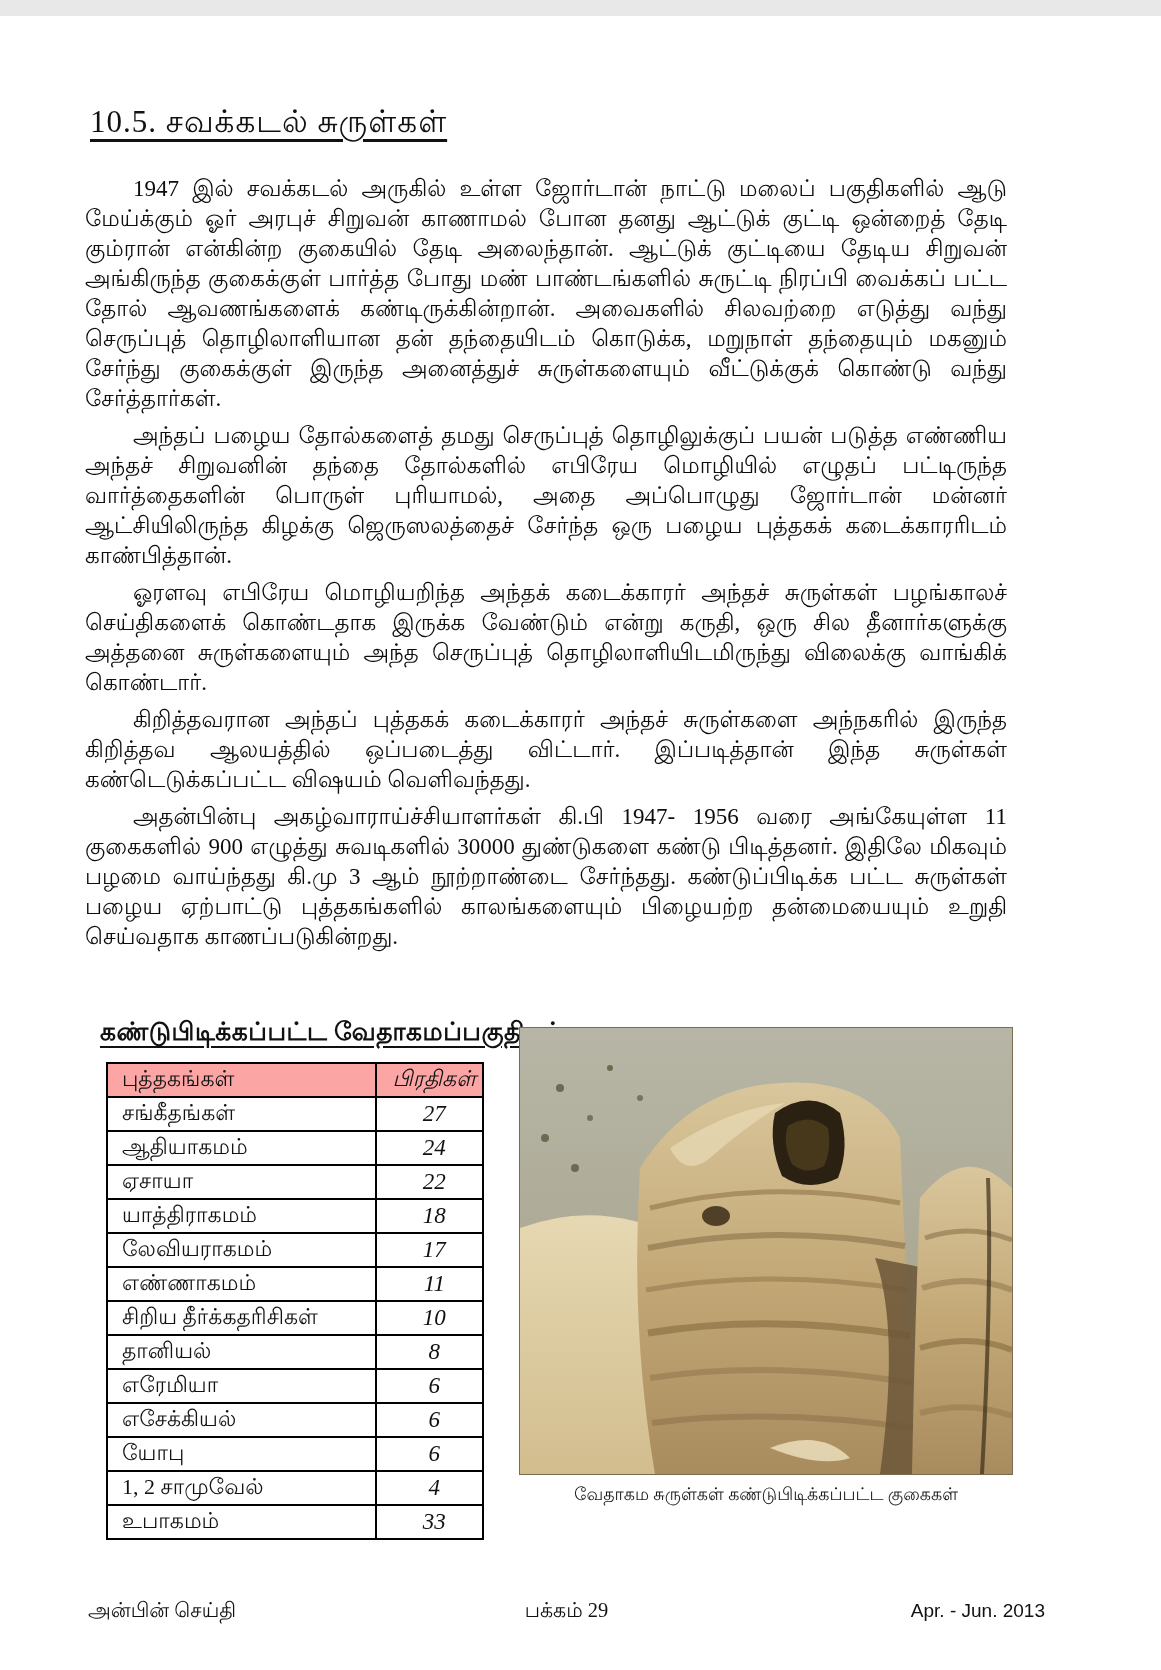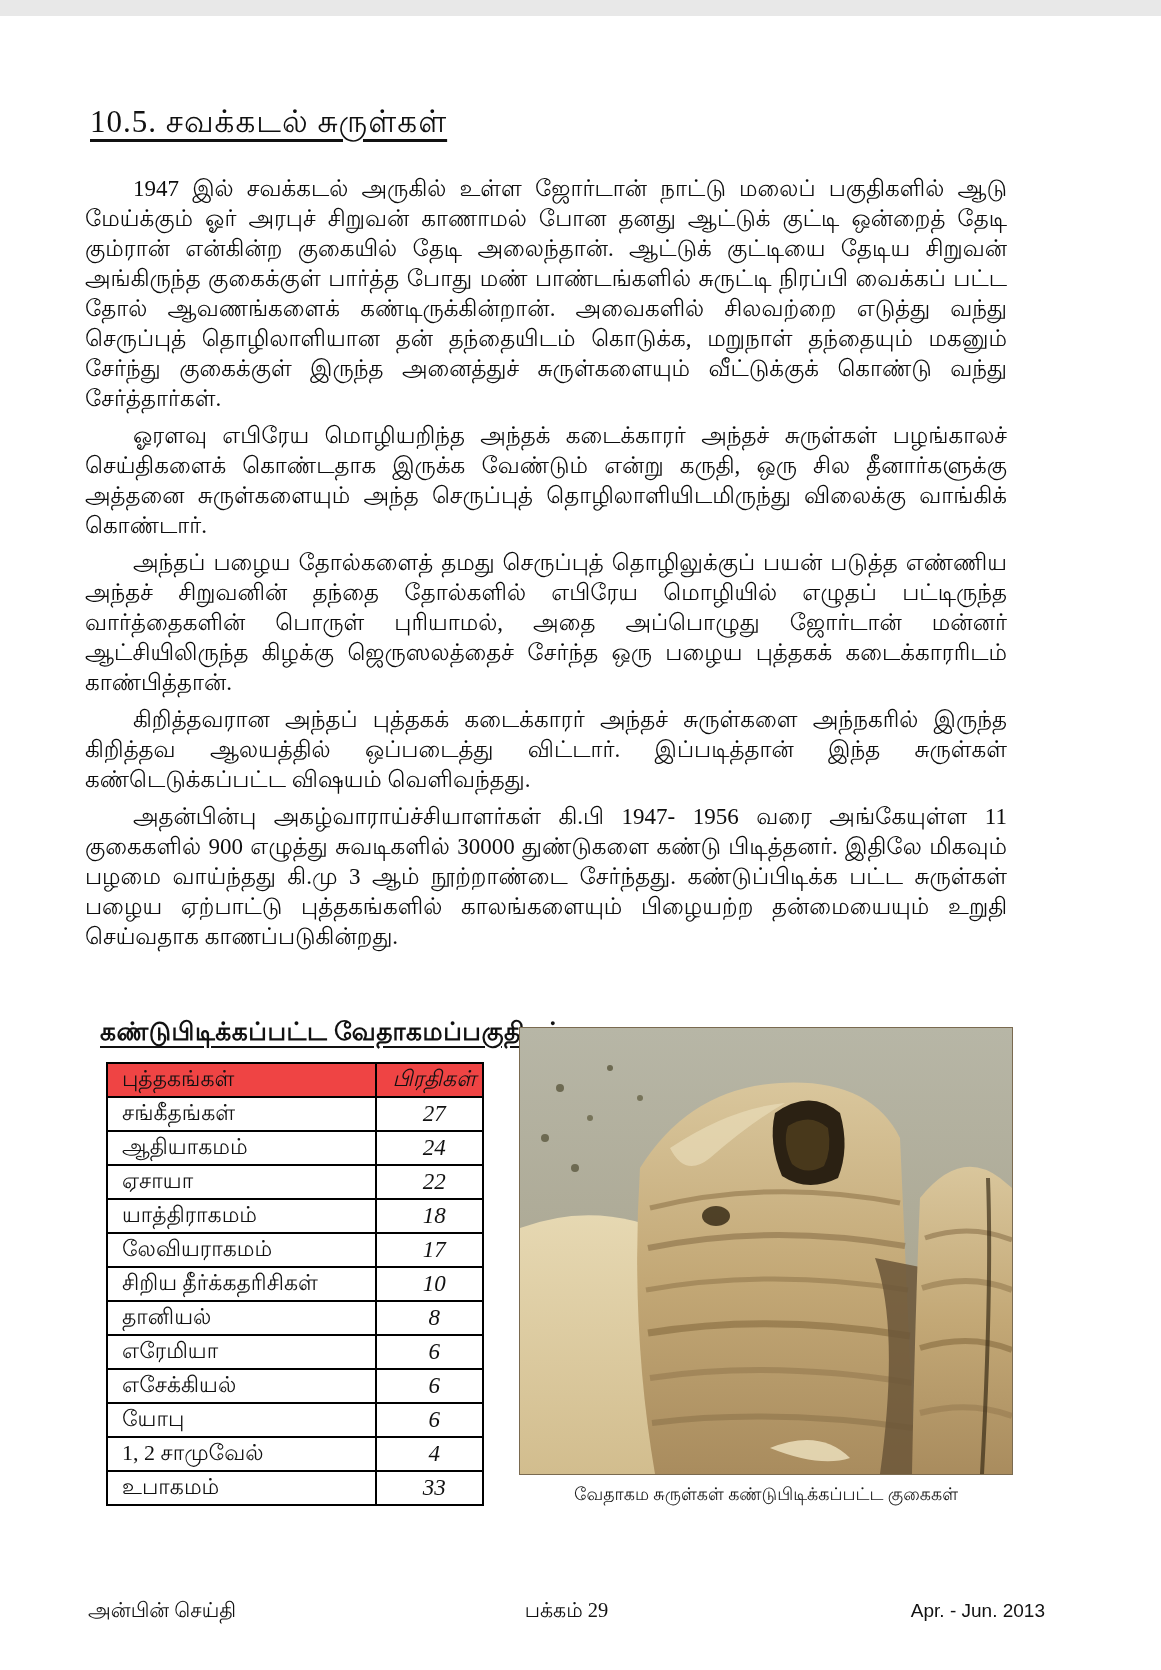--- a/index.html
+++ b/index.html
@@ -44,21 +44,21 @@
     font-size:22px;
   }
   table.scripture th, table.scripture td {
     border:2.5px solid #000000;
     height:34px;
     padding:1px 6px 1px 14px;
     font-weight:normal;
     text-align:left;
     vertical-align:middle;
   }
-  table.scripture th { background:#ef4444; }
+  table.scripture th { background:#fca5a5; }
   table.scripture td.num, table.scripture th.num {
     width:98px; text-align:center; padding-left:16px;
     font-style:italic;
   }
   table.scripture td.num { font-size:23px; }
   .photo {
     position:absolute; left:520px; top:1012px;
     width:492px; height:446px;
     outline:1px solid #7a6a50;
   }
@@ -85,22 +85,22 @@
 </style>
 </head>
 <body>
 
 <div class="page">
 
   <div class="doc-title">10.5. சவக்கடல் சுருள்கள்</div>
 
   <div class="body-text">
     <p>1947 இல் சவக்கடல் அருகில் உள்ள ஜோர்டான் நாட்டு மலைப் பகுதிகளில் ஆடு மேய்க்கும் ஓர் அரபுச் சிறுவன் காணாமல் போன தனது ஆட்டுக் குட்டி ஒன்றைத் தேடி கும்ரான் என்கின்ற குகையில் தேடி அலைந்தான். ஆட்டுக் குட்டியை தேடிய சிறுவன் அங்கிருந்த குகைக்குள் பார்த்த போது மண் பாண்டங்களில் சுருட்டி நிரப்பி வைக்கப் பட்ட தோல் ஆவணங்களைக் கண்டிருக்கின்றான். அவைகளில் சிலவற்றை எடுத்து வந்து செருப்புத் தொழிலாளியான தன் தந்தையிடம் கொடுக்க, மறுநாள் தந்தையும் மகனும் சேர்ந்து குகைக்குள் இருந்த அனைத்துச் சுருள்களையும் வீட்டுக்குக் கொண்டு வந்து சேர்த்தார்கள்.</p>
+    <p>அந்தப் பழைய தோல்களைத் தமது செருப்புத் தொழிலுக்குப் பயன் படுத்த எண்ணிய அந்தச் சிறுவனின் தந்தை தோல்களில் எபிரேய மொழியில் எழுதப் பட்டிருந்த வார்த்தைகளின் பொருள் புரியாமல், அதை அப்பொழுது ஜோர்டான் மன்னர் ஆட்சியிலிருந்த கிழக்கு ஜெருஸலத்தைச் சேர்ந்த ஒரு பழைய புத்தகக் கடைக்காரரிடம் காண்பித்தான்.</p>
     <p>ஓரளவு எபிரேய மொழியறிந்த அந்தக் கடைக்காரர் அந்தச் சுருள்கள் பழங்காலச் செய்திகளைக் கொண்டதாக இருக்க வேண்டும் என்று கருதி, ஒரு சில தீனார்களுக்கு அத்தனை சுருள்களையும் அந்த செருப்புத் தொழிலாளியிடமிருந்து விலைக்கு வாங்கிக் கொண்டார்.</p>
-    <p>அந்தப் பழைய தோல்களைத் தமது செருப்புத் தொழிலுக்குப் பயன் படுத்த எண்ணிய அந்தச் சிறுவனின் தந்தை தோல்களில் எபிரேய மொழியில் எழுதப் பட்டிருந்த வார்த்தைகளின் பொருள் புரியாமல், அதை அப்பொழுது ஜோர்டான் மன்னர் ஆட்சியிலிருந்த கிழக்கு ஜெருஸலத்தைச் சேர்ந்த ஒரு பழைய புத்தகக் கடைக்காரரிடம் காண்பித்தான்.</p>
     <p>கிறித்தவரான அந்தப் புத்தகக் கடைக்காரர் அந்தச் சுருள்களை அந்நகரில் இருந்த கிறித்தவ ஆலயத்தில் ஒப்படைத்து விட்டார். இப்படித்தான் இந்த சுருள்கள் கண்டெடுக்கப்பட்ட விஷயம் வெளிவந்தது.</p>
     <p>அதன்பின்பு அகழ்வாராய்ச்சியாளர்கள் கி.பி 1947- 1956 வரை அங்கேயுள்ள 11 குகைகளில் 900 எழுத்து சுவடிகளில் 30000  துண்டுகளை கண்டு பிடித்தனர். இதிலே மிகவும் பழமை வாய்ந்தது கி.மு 3 ஆம் நூற்றாண்டை சேர்ந்தது. கண்டுப்பிடிக்க பட்ட சுருள்கள் பழைய ஏற்பாட்டு புத்தகங்களில் காலங்களையும் பிழையற்ற தன்மையையும் உறுதி செய்வதாக காணப்படுகின்றது.</p>
   </div>
 
   <div class="section-heading">கண்டுபிடிக்கப்பட்ட  வேதாகமப்பகுதிகள்</div>
 
   <table class="scripture">
     <tbody>
         <tr>
       <th>புத்தகங்கள்</th>
@@ -118,20 +118,24 @@
           <td>ஏசாயா</td>
           <td class="num">22</td>
         </tr>
     <tr>
           <td>யாத்திராகமம்</td>
           <td class="num">18</td>
         </tr>
     <tr>
           <td>லேவியராகமம்</td>
           <td class="num">17</td>
+        </tr>
+    <tr>
+          <td>எண்ணாகமம்</td>
+          <td class="num">11</td>
         </tr>
     <tr>
           <td>சிறிய தீர்க்கதரிசிகள்</td>
           <td class="num">10</td>
         </tr>
     <tr>
           <td>தானியல்</td>
           <td class="num">8</td>
         </tr>
     <tr>

